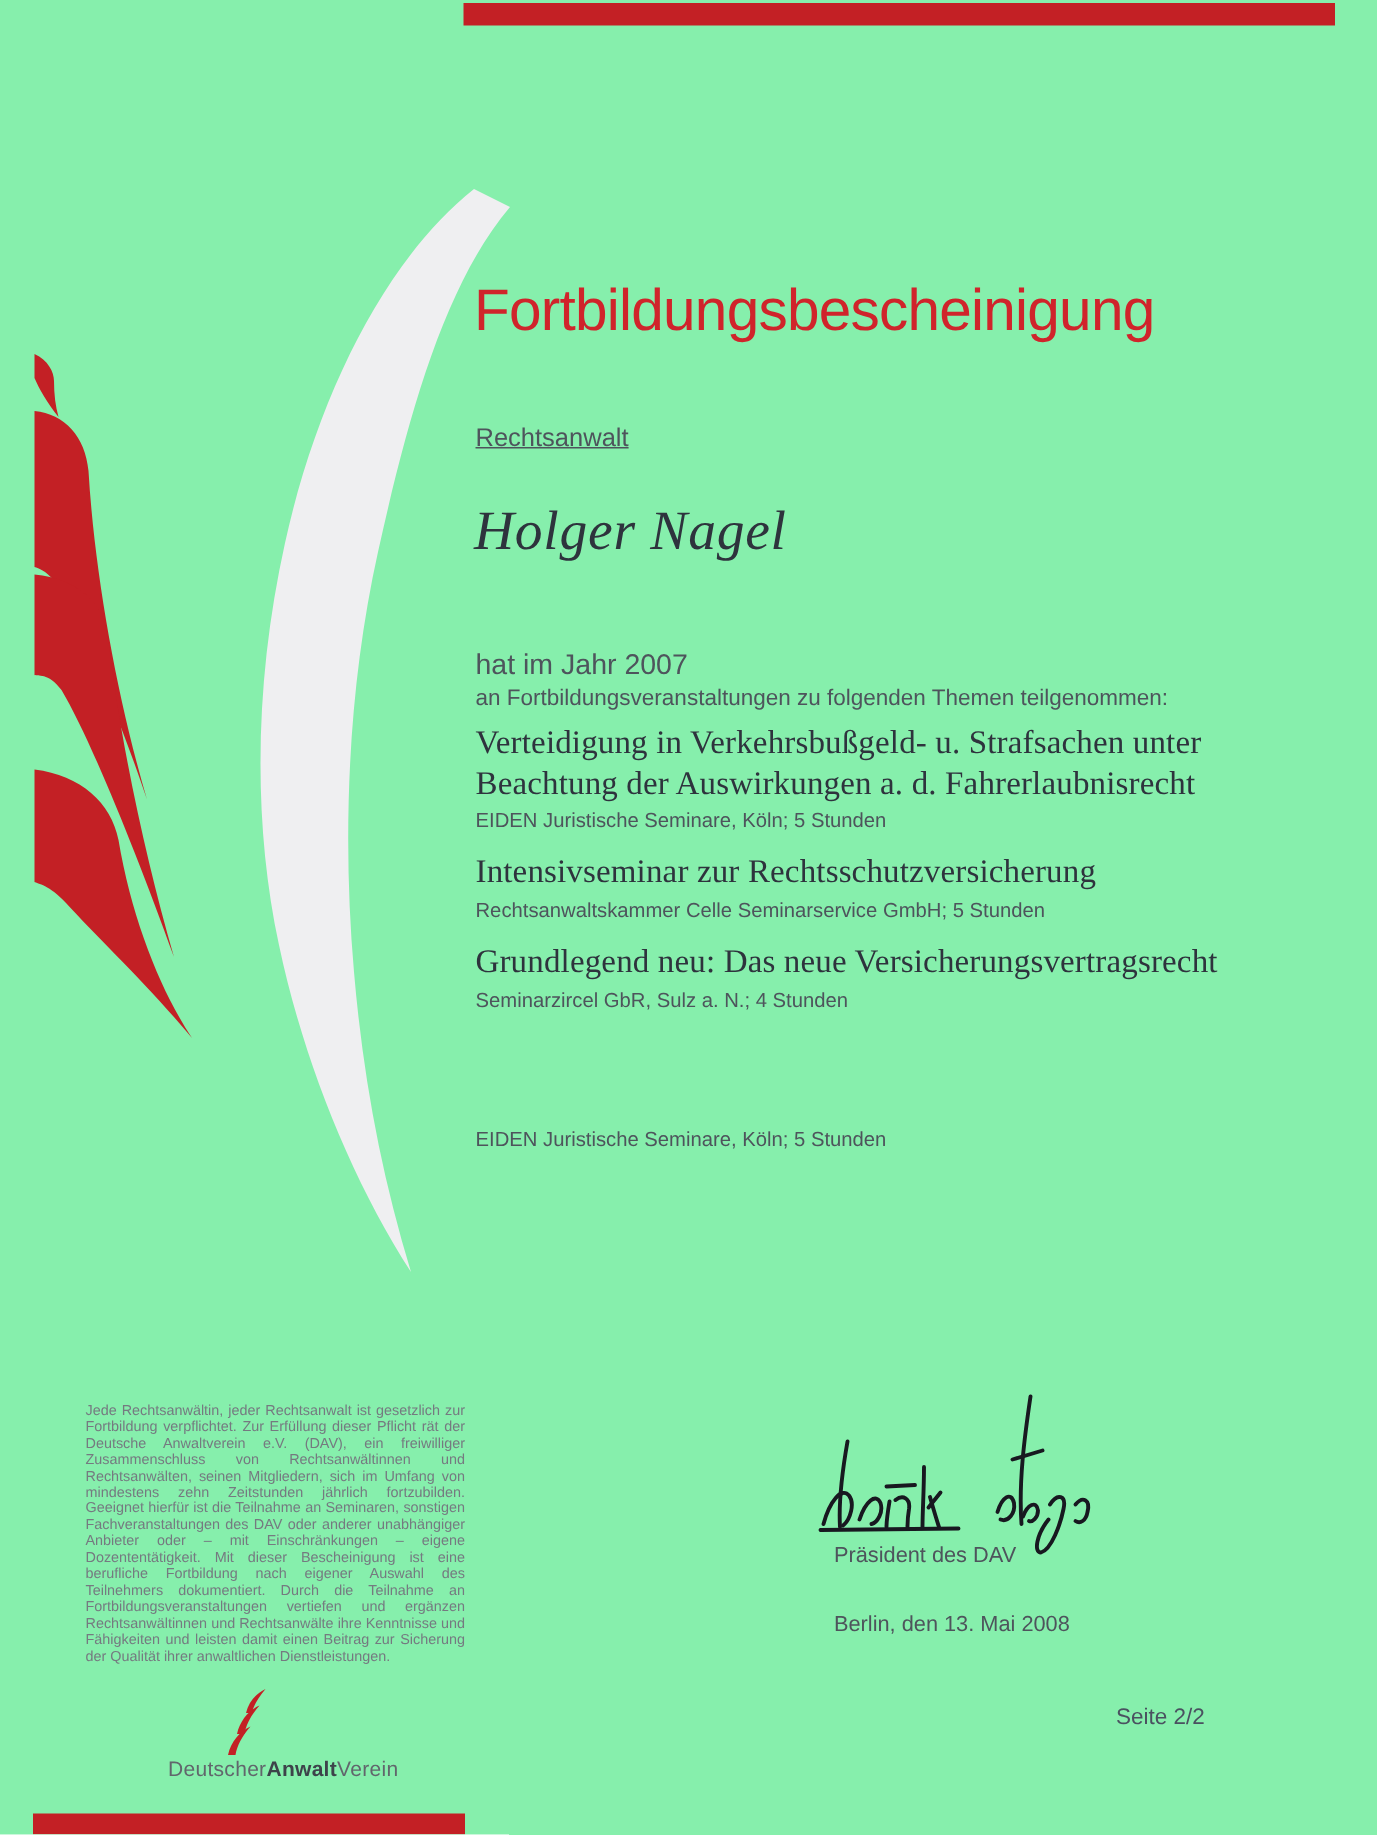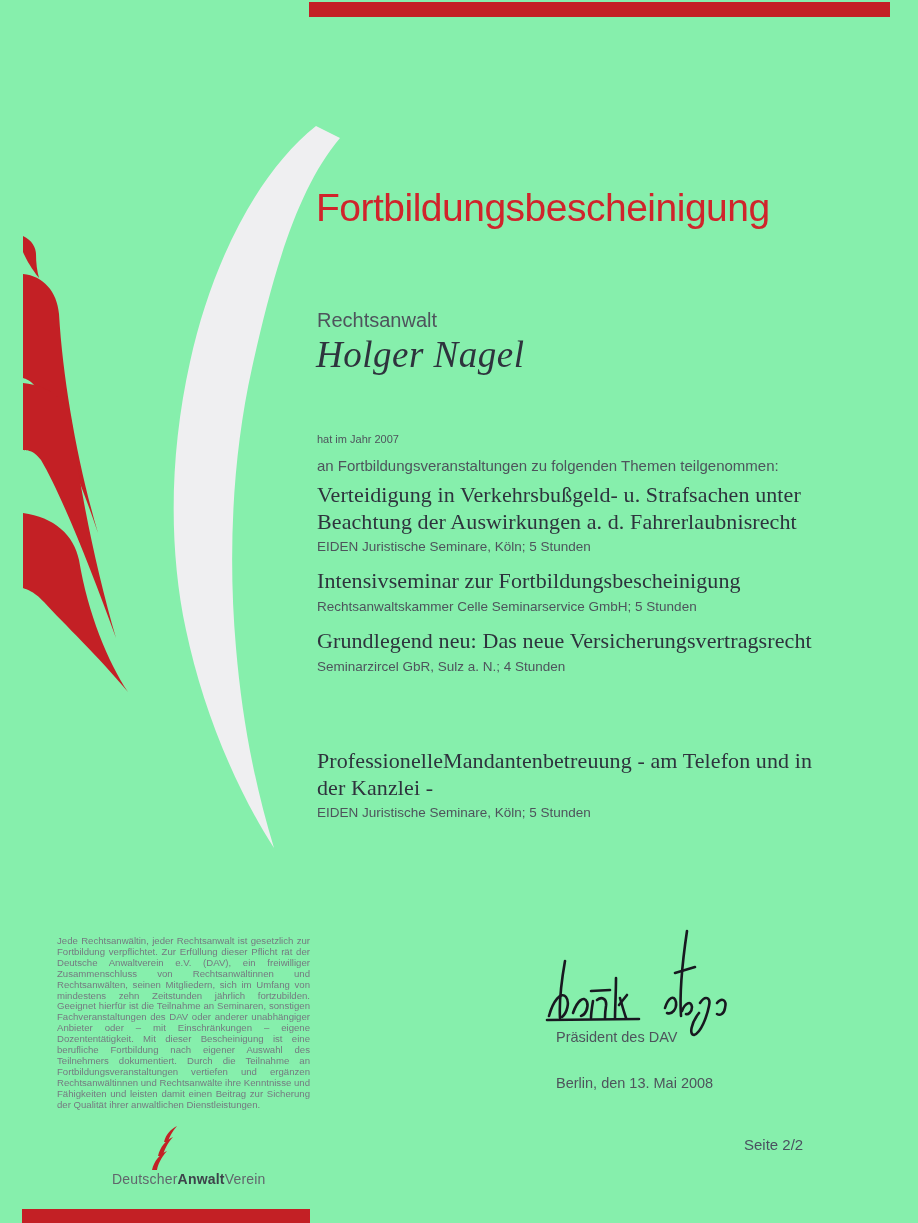--- a/index.html
+++ b/index.html
@@ -21,27 +21,27 @@
   .watermark{fill:var(--watermark-gray);}
   .red-fill{fill:var(--brand-red);}
   .top-bar{position:absolute;left:309px;top:2px;width:581px;height:15px;background:var(--brand-red);}
   .bottom-bar{position:absolute;left:22px;top:1209px;width:288px;height:14px;background:var(--brand-red);}
 
   .title{
     position:absolute;left:316px;top:186px;width:560px;
     font-family:"Liberation Sans",sans-serif;font-weight:400;
     font-size:39px;letter-spacing:-0.5px;color:var(--title-red);white-space:nowrap;
   }
-  .role{position:absolute;left:317px;top:309px;font-size:20px;color:var(--ink-sans);}
+  .role{position:absolute;left:317px;top:282px;font-size:17px;color:var(--ink-sans);text-decoration:underline;}
   .name{
     position:absolute;left:316px;top:333px;
     font-family:"Liberation Serif","DejaVu Serif",serif;
     font-size:37px;font-weight:400;color:var(--ink-serif);letter-spacing:0.5px;font-style:italic;
   }
-  .intro1{position:absolute;left:317px;top:433px;font-size:11px;color:var(--ink-sans);}
+  .intro1{position:absolute;left:317px;top:433px;font-size:19px;color:var(--ink-sans);}
   .intro2{position:absolute;left:317px;top:457px;font-size:15px;color:var(--ink-sans);}
 
   .seminar{position:absolute;left:317px;width:580px;}
   .seminar.s1{top:482px;}
   .seminar.s2{top:568px;}
   .seminar.s3{top:628px;}
   .seminar.s4{top:688px;}
   .seminar.s5{top:748px;}
   .sem-title{
     font-family:"Liberation Serif","DejaVu Serif",serif;
@@ -92,32 +92,30 @@
   <div class="name">Holger Nagel</div>
   <div class="intro1">hat im Jahr 2007</div>
   <div class="intro2">an Fortbildungsveranstaltungen zu folgenden Themen teilgenommen:</div>
 
   <div class="seminar s1">
     <div class="sem-title">Verteidigung in Verkehrsbußgeld- u. Strafsachen unter
 Beachtung der Auswirkungen a. d. Fahrerlaubnisrecht</div>
     <div class="sem-detail">EIDEN Juristische Seminare, Köln; 5 Stunden</div>
   </div>
   <div class="seminar s2">
-    <div class="sem-title">Intensivseminar zur Fortbildungsbescheinigung</div>
+    <div class="sem-title">Intensivseminar zur Rechtsschutzversicherung</div>
     <div class="sem-detail">Rechtsanwaltskammer Celle Seminarservice GmbH; 5 Stunden</div>
   </div>
   <div class="seminar s3">
     <div class="sem-title">Grundlegend neu: Das neue Versicherungsvertragsrecht</div>
     <div class="sem-detail">Seminarzircel GbR, Sulz a. N.; 4 Stunden</div>
   </div>
   <div class="seminar s4">
   </div>
   <div class="seminar s5">
-    <div class="sem-title">ProfessionelleMandantenbetreuung - am Telefon und in
-der Kanzlei -</div>
     <div class="sem-detail">EIDEN Juristische Seminare, Köln; 5 Stunden</div>
   </div>
 
   <p class="disclaimer">Jede Rechtsanwältin, jeder Rechtsanwalt ist gesetzlich zur Fortbildung verpflichtet. Zur Erfüllung dieser Pflicht rät der Deutsche Anwaltverein e.V. (DAV), ein freiwilliger Zusammenschluss von Rechtsanwältinnen und Rechtsanwälten, seinen Mitgliedern, sich im Umfang von mindestens zehn Zeitstunden jährlich fortzubilden. Geeignet hierfür ist die Teilnahme an Seminaren, sonstigen Fachveranstaltungen des DAV oder anderer unabhängiger Anbieter oder – mit Einschränkungen – eigene Dozententätigkeit. Mit dieser Bescheinigung ist eine berufliche Fortbildung nach eigener Auswahl des Teilnehmers dokumentiert. Durch die Teilnahme an Fortbildungsveranstaltungen vertiefen und ergänzen Rechtsanwältinnen und Rechtsanwälte ihre Kenntnisse und Fähigkeiten und leisten damit einen Beitrag zur Sicherung der Qualität ihrer anwaltlichen Dienstleistungen.</p>
 
   <svg class="signature-svg" viewBox="0 0 215 128" aria-hidden="true">
     <path d="M30,38 C27,55 24,78 25,95"></path>
     <path d="M14,93 C18,78 26,68 31,74 C35,79 32,90 27,94"></path>
     <path d="M38,90 C42,78 49,72 52,79 C54,85 50,92 46,93"></path>
     <path d="M58,78 C57,84 56,90 56,95"></path>

